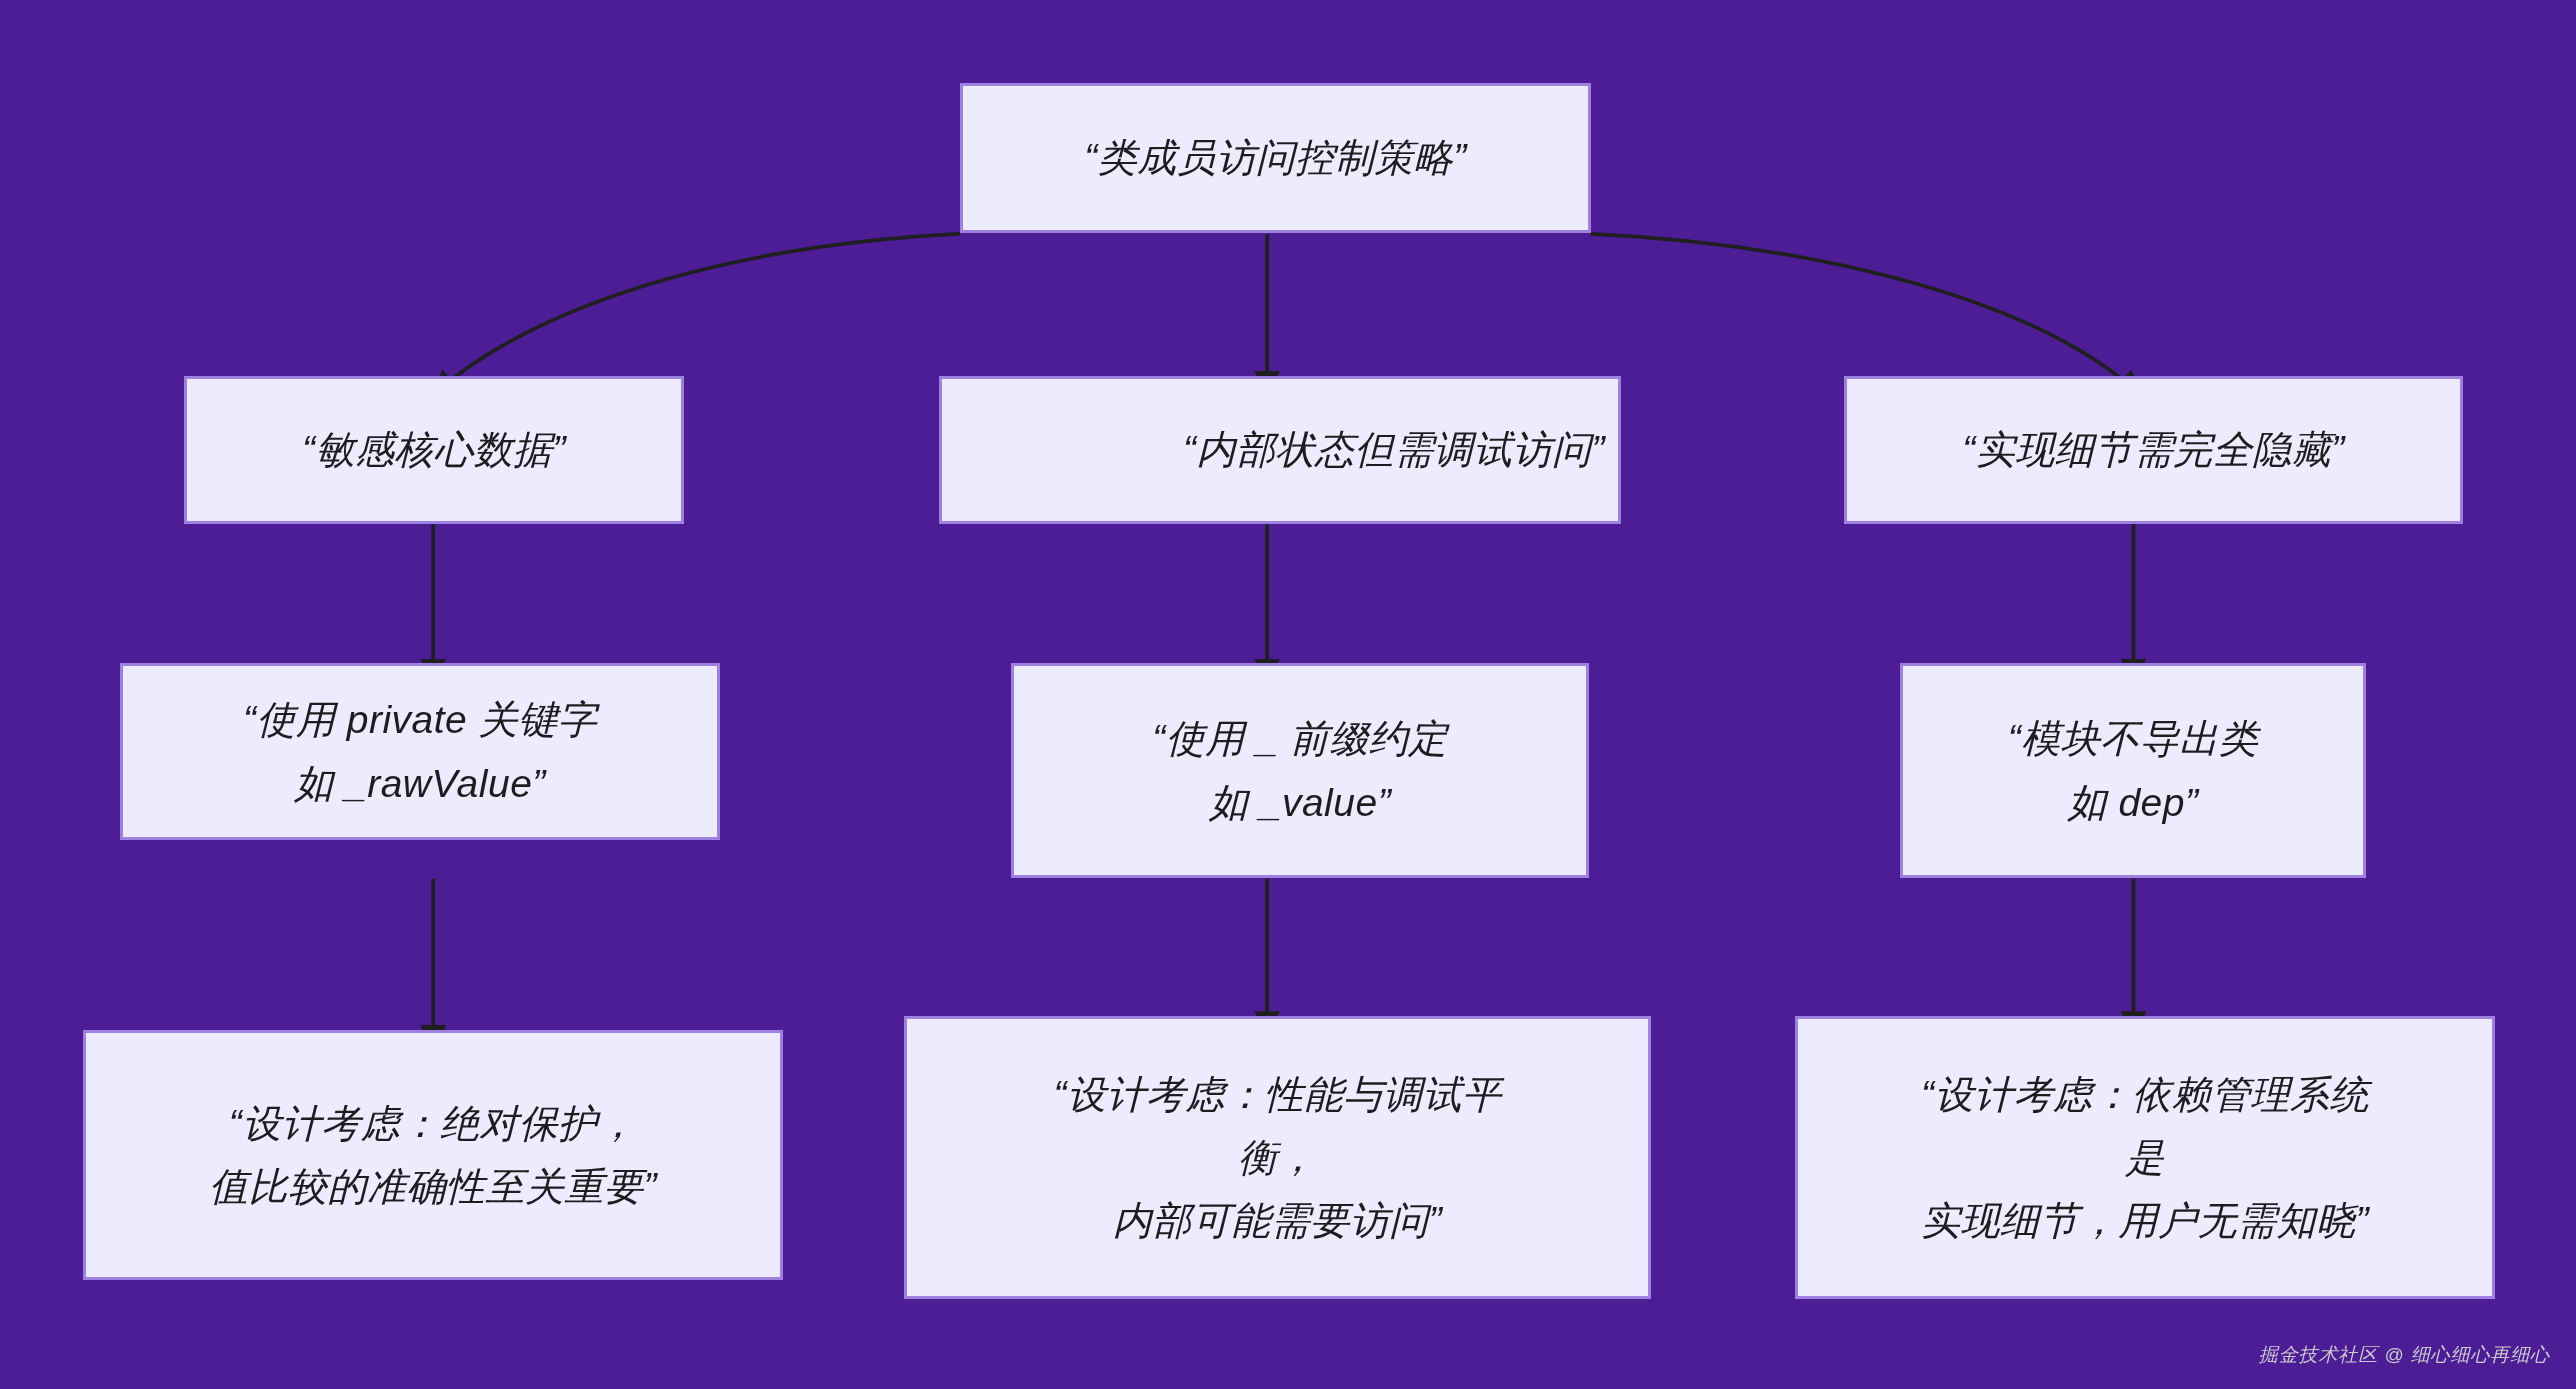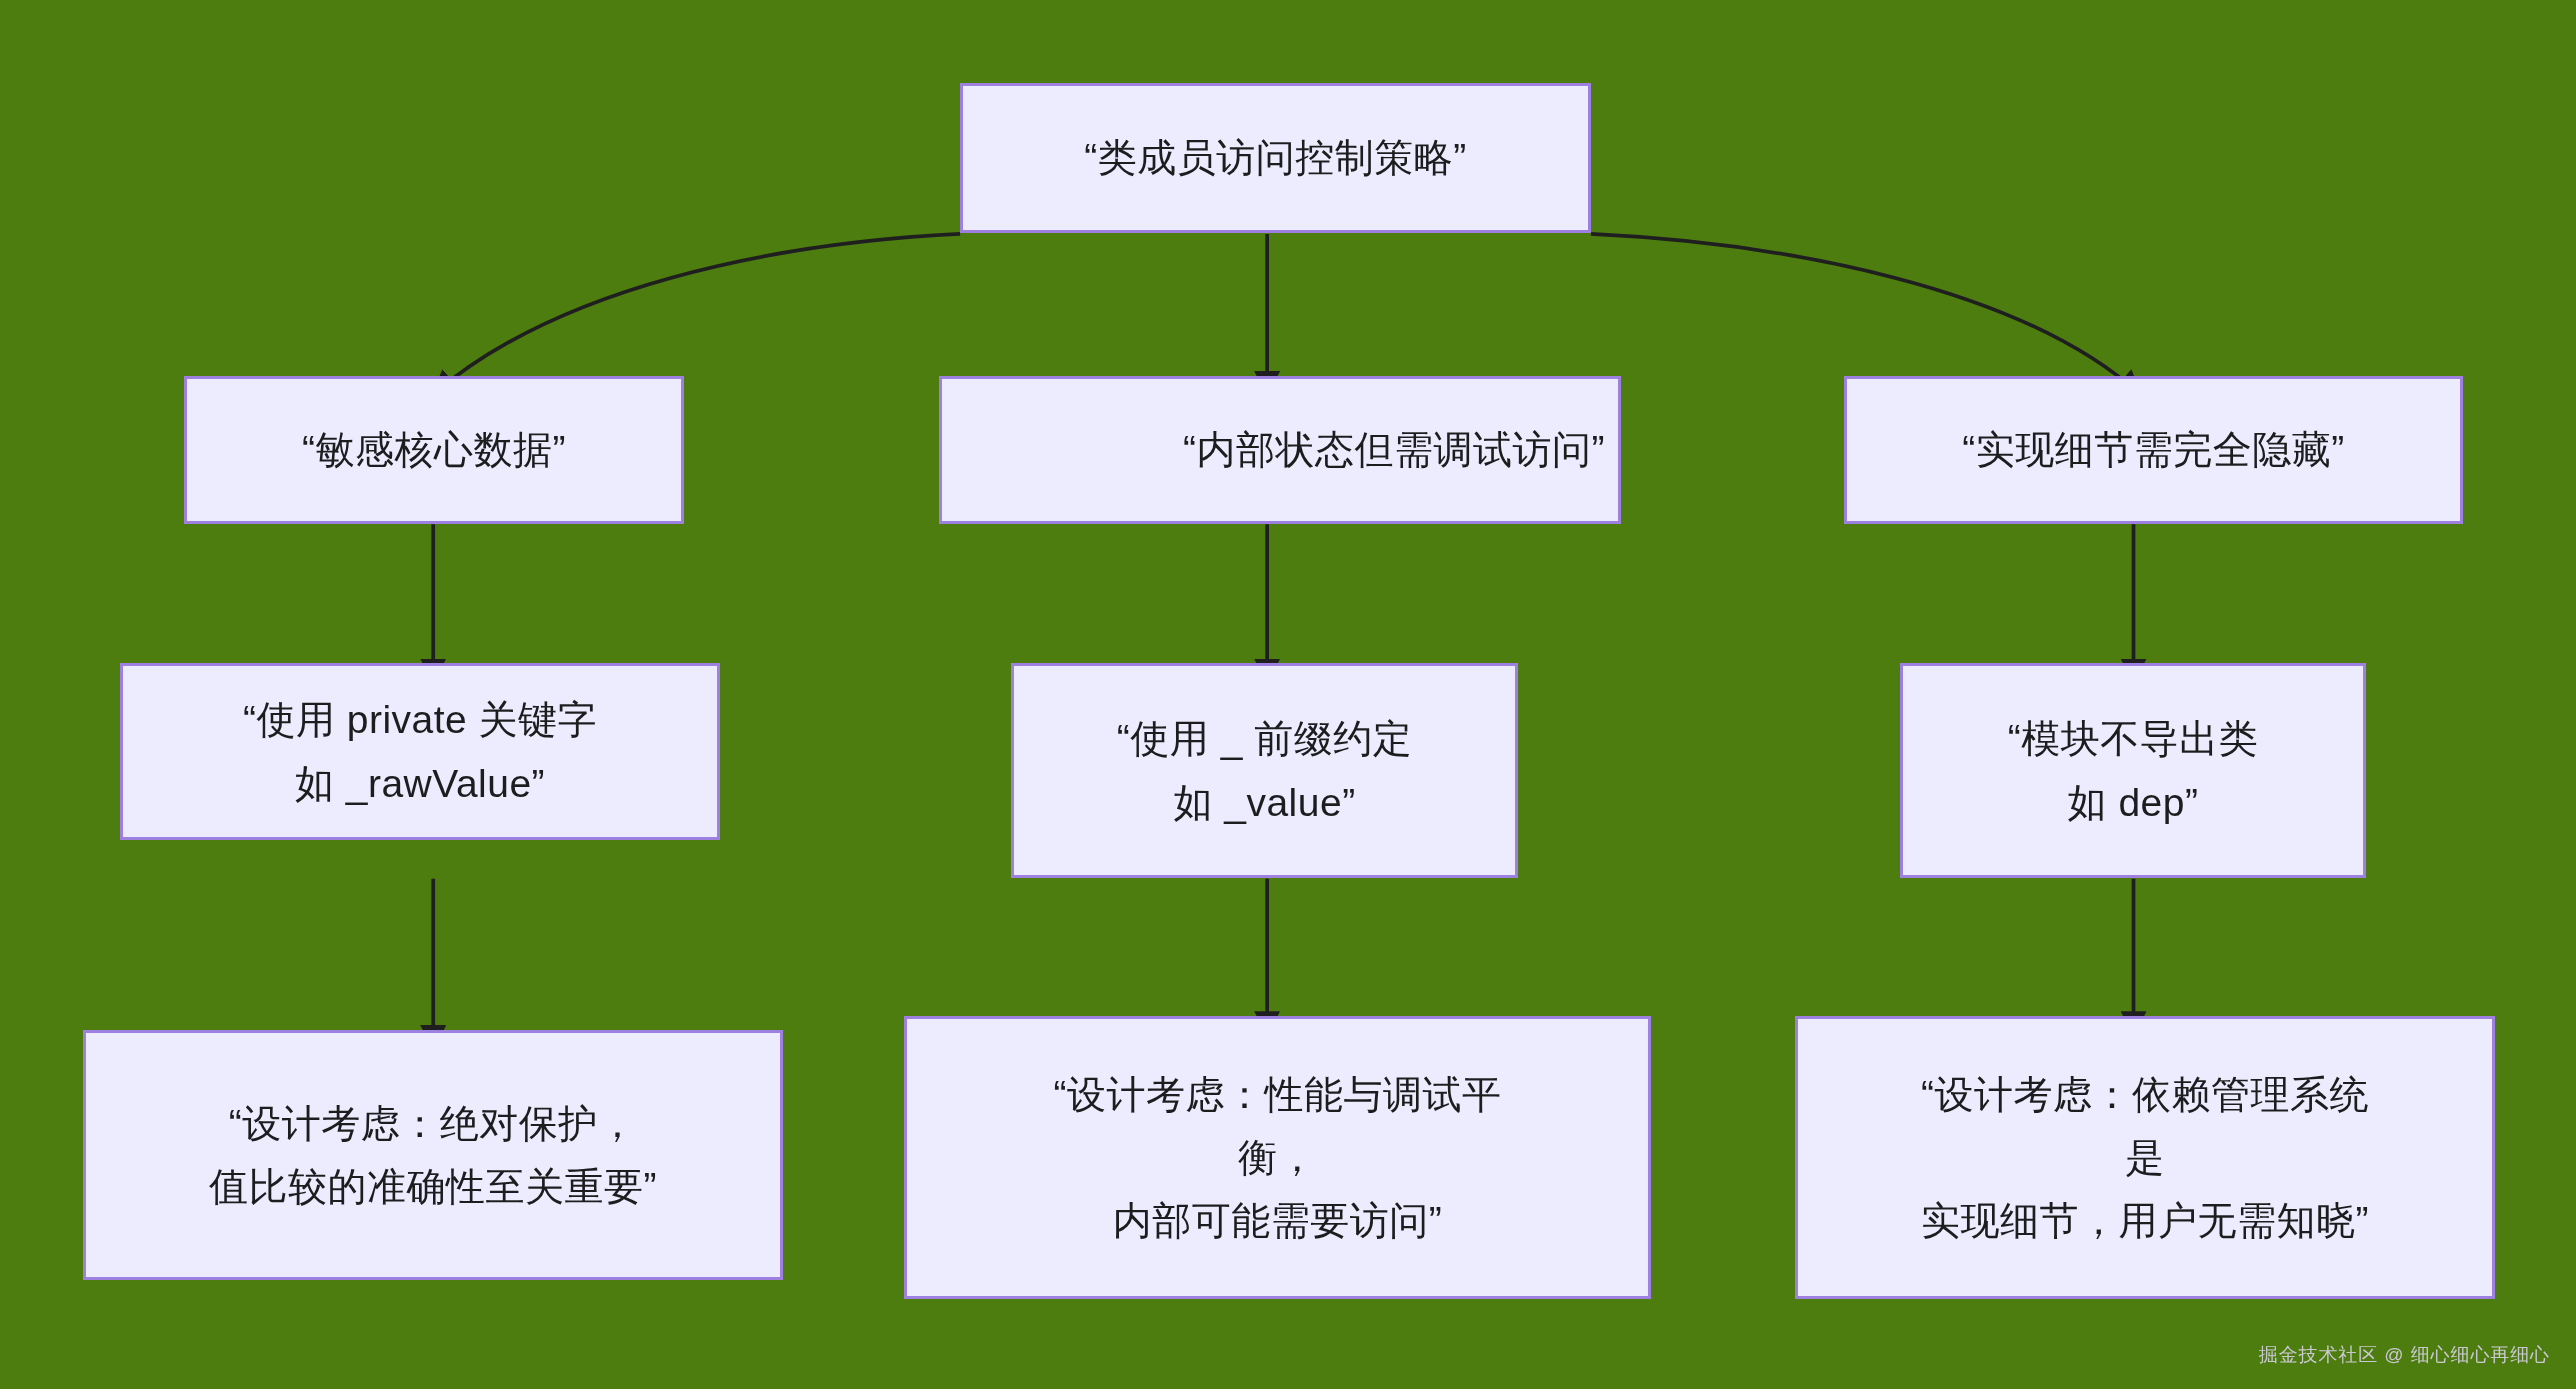--- a/index.html
+++ b/index.html
@@ -54,21 +54,21 @@
     font-size: 19px;
     color: #c9c9cf;
     letter-spacing: 0.9px;
     white-space: nowrap;
     user-select: none;
   }
 </style>
 </head>
 <body>
 
-<div id="canvas" style="background: #4d7c0f;">
+<div id="canvas" style="background: #4c1d95; font-style: italic;">
 
   <svg id="edges" viewBox="0 0 2777 1498" width="2576" height="1390" xmlns="http://www.w3.org/2000/svg">
     <defs>
       <marker id="arrow" viewBox="0 0 10 10" refX="9" refY="5" markerWidth="7" markerHeight="7" orient="auto-start-reverse">
         <path d="M 0 0 L 10 5 L 0 10 z" fill="#1f1f1f"></path>
       </marker>
     </defs>
 
     <path d="M 1035 252 C 830 262, 600 310, 467 425" fill="none" stroke="#1f1f1f" stroke-width="4" marker-end="url(#arrow)"></path>
 
@@ -99,21 +99,21 @@
 
   <div class="node" id="node-branch-right" style="left: 1844px; top: 376px; width: 619px; height: 148px; background: rgb(236, 236, 254); border-color: rgb(157, 128, 224); color: rgb(29, 29, 31);">
     <span class="node-text">“实现细节需完全隐藏”</span>
   </div>
 
   <div class="node" id="node-method-left" style="left: 120px; top: 663px; width: 600px; height: 177px; background: rgb(236, 236, 254); border-color: rgb(157, 128, 224); color: rgb(29, 29, 31);">
     <span class="node-text">“使用 private 关键字
 如 _rawValue”</span>
   </div>
 
-  <div class="node" id="node-method-middle" style="left: 1011px; top: 663px; width: 507px; height: 215px; background: rgb(236, 236, 254); border-color: rgb(157, 128, 224); color: rgb(29, 29, 31);">
+  <div class="node" id="node-method-middle" style="left: 1011px; top: 663px; width: 578px; height: 215px; background: rgb(236, 236, 254); border-color: rgb(157, 128, 224); color: rgb(29, 29, 31);">
     <span class="node-text">“使用 _ 前缀约定
 如 _value”</span>
   </div>
 
   <div class="node" id="node-method-right" style="left: 1900px; top: 663px; width: 466px; height: 215px; background: rgb(236, 236, 254); border-color: rgb(157, 128, 224); color: rgb(29, 29, 31);">
     <span class="node-text">“模块不导出类
 如 dep”</span>
   </div>
 
   <div class="node" id="node-consideration-left" style="left: 83px; top: 1030px; width: 700px; height: 250px; background: rgb(236, 236, 254); border-color: rgb(157, 128, 224); color: rgb(29, 29, 31);">

